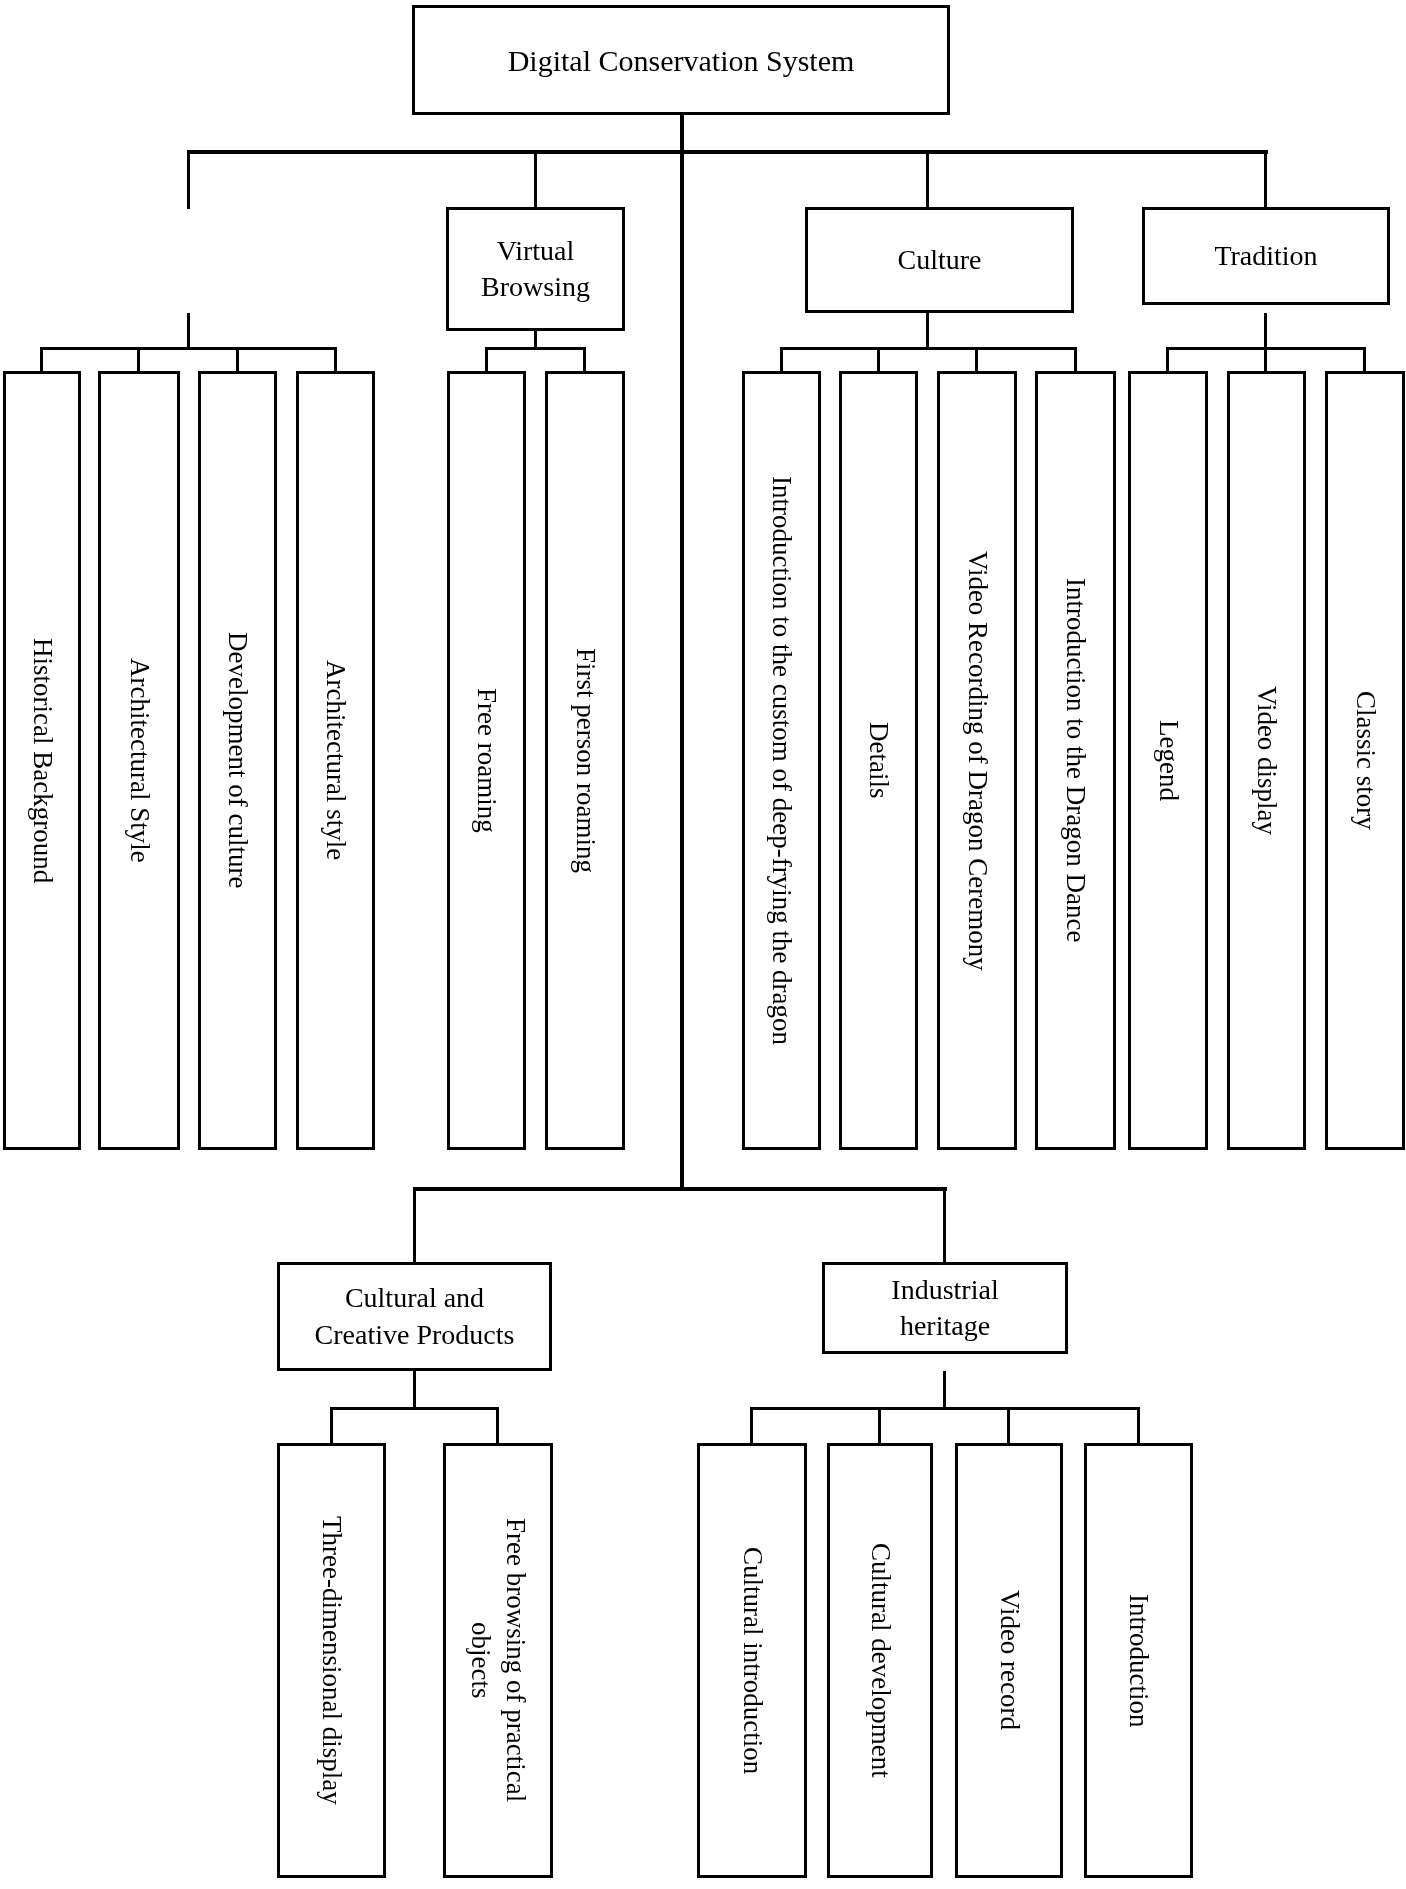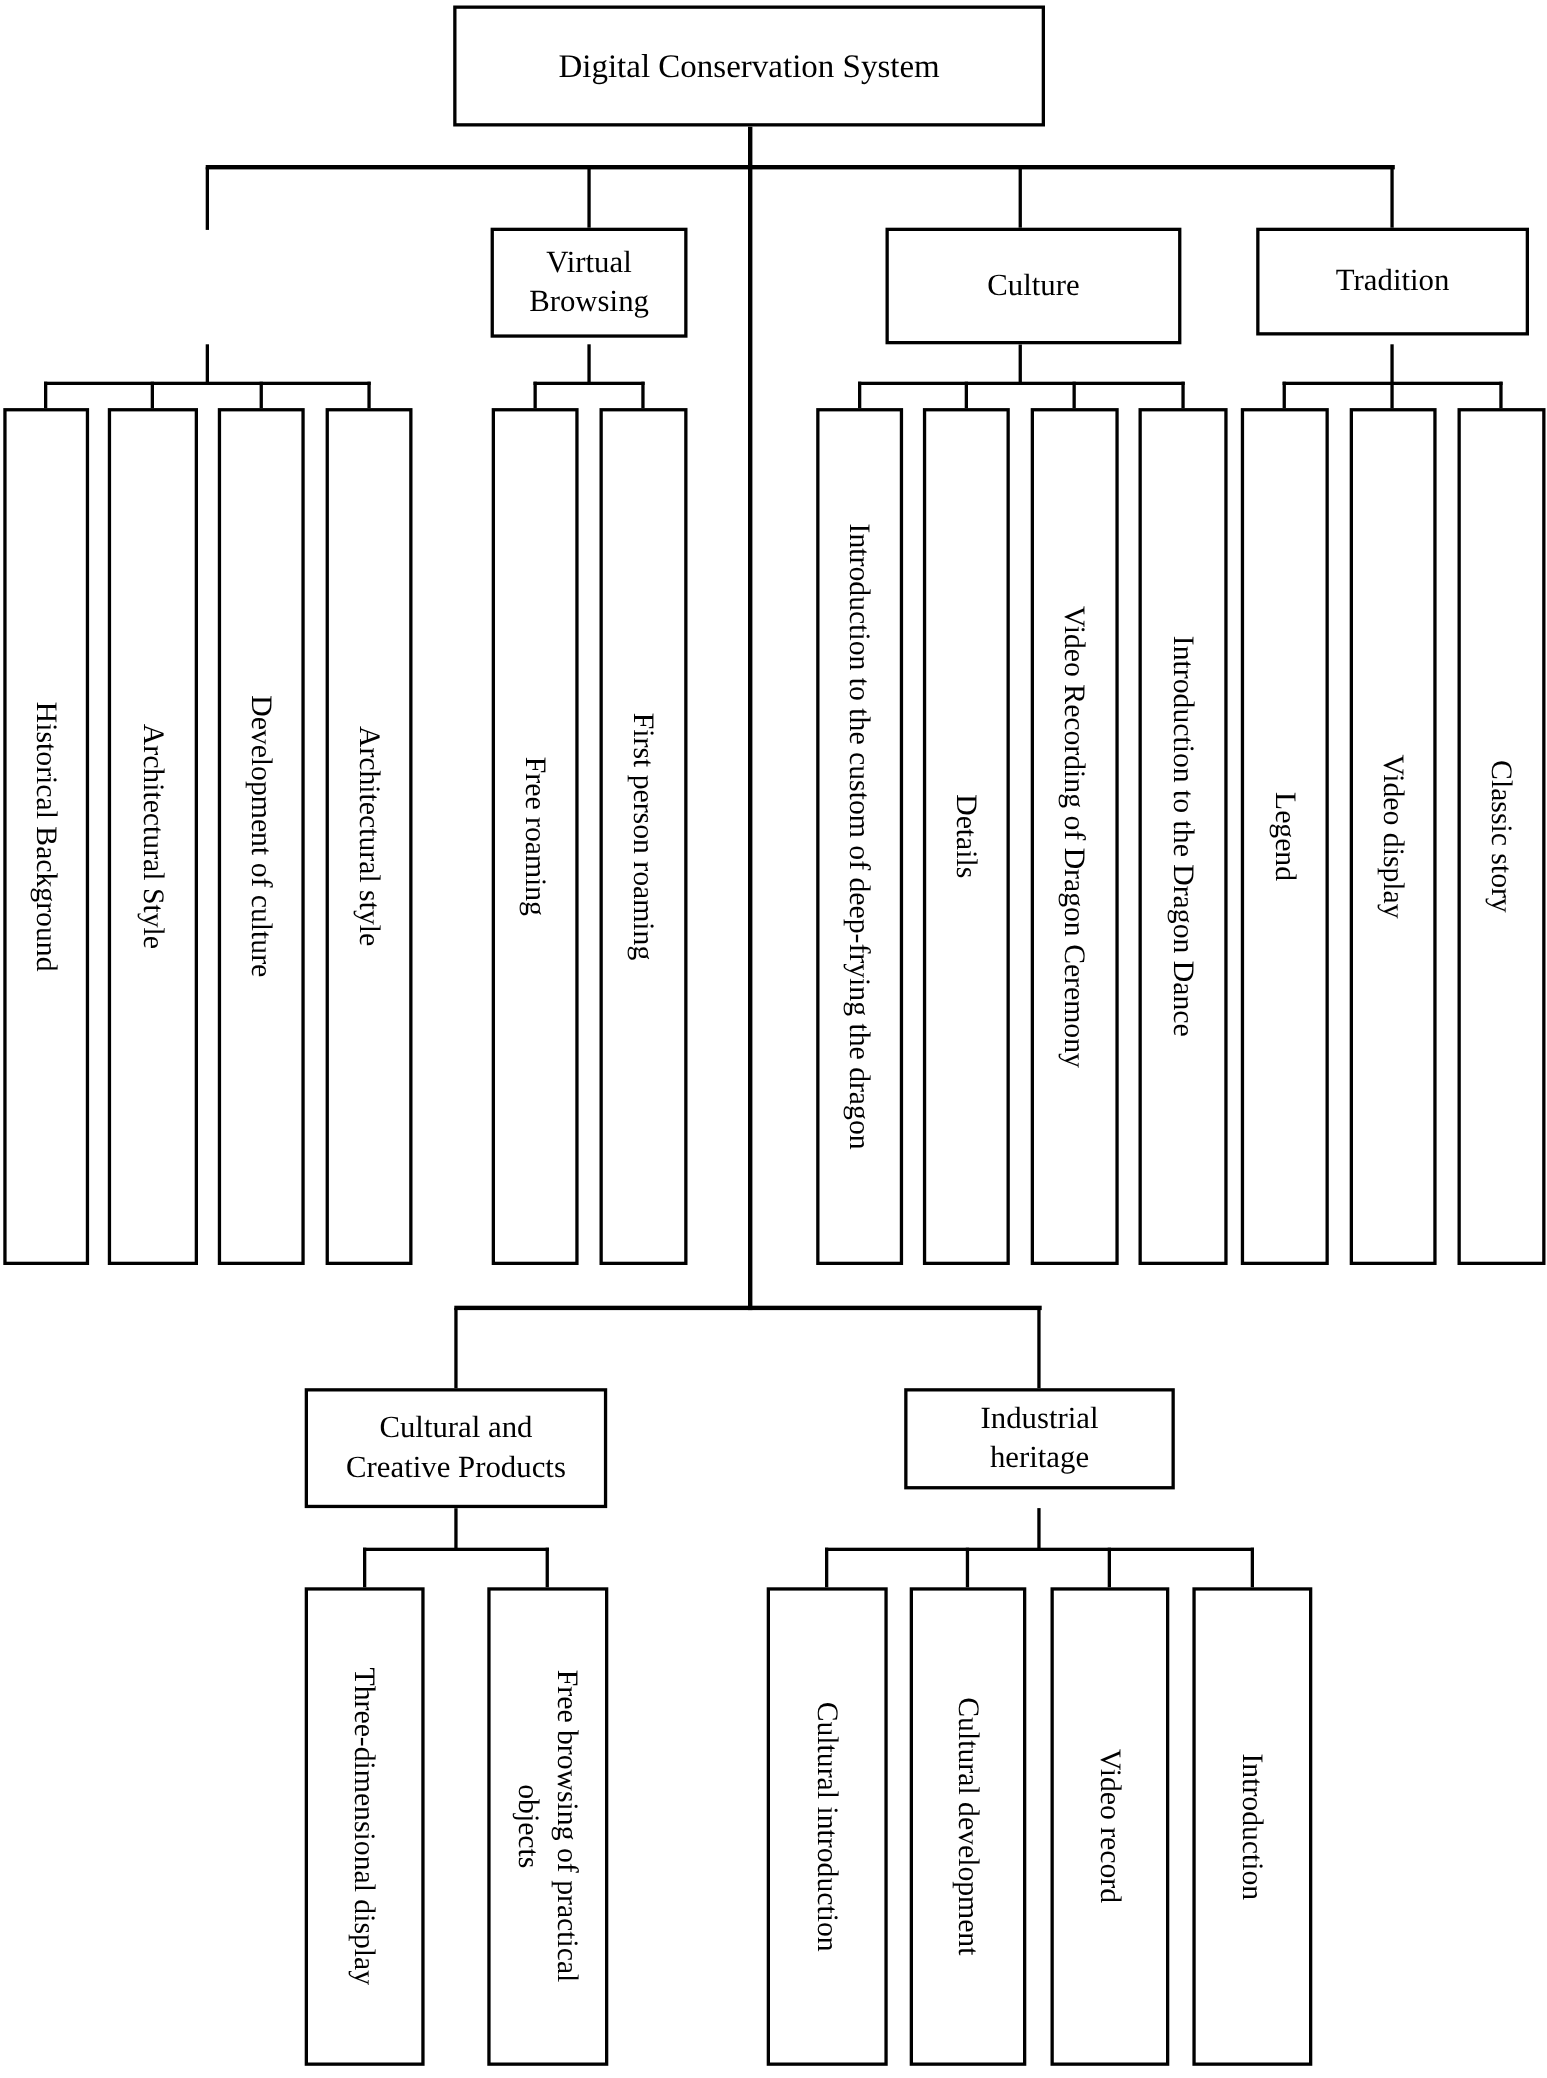--- a/index.html
+++ b/index.html
@@ -88,21 +88,21 @@
   <div class="line" style="left:496px;top:1407px;width:3px;height:38px;"></div>
   <div class="line" style="left:750px;top:1407px;width:3px;height:38px;"></div>
   <div class="line" style="left:878px;top:1407px;width:3px;height:38px;"></div>
   <div class="line" style="left:1007px;top:1407px;width:3px;height:38px;"></div>
   <div class="line" style="left:1137px;top:1407px;width:3px;height:38px;"></div>
 
   <div class="node h-root" style="left:412px;top:5px;width:538px;height:110px;">
     <span class="lbl">Digital Conservation System</span>
   </div>
 
-  <div class="node h-lvl2" style="left:446px;top:207px;width:179px;height:100px;">
+  <div class="node h-lvl2" style="left:446px;top:207px;width:179px;height:124px;">
     <span class="lbl">Virtual
 Browsing</span>
   </div>
   <div class="node h-lvl2" style="left:805px;top:207px;width:269px;height:106px;">
     <span class="lbl">Culture</span>
   </div>
   <div class="node h-lvl2" style="left:1142px;top:207px;width:248px;height:98px;">
     <span class="lbl">Tradition</span>
   </div>
 

